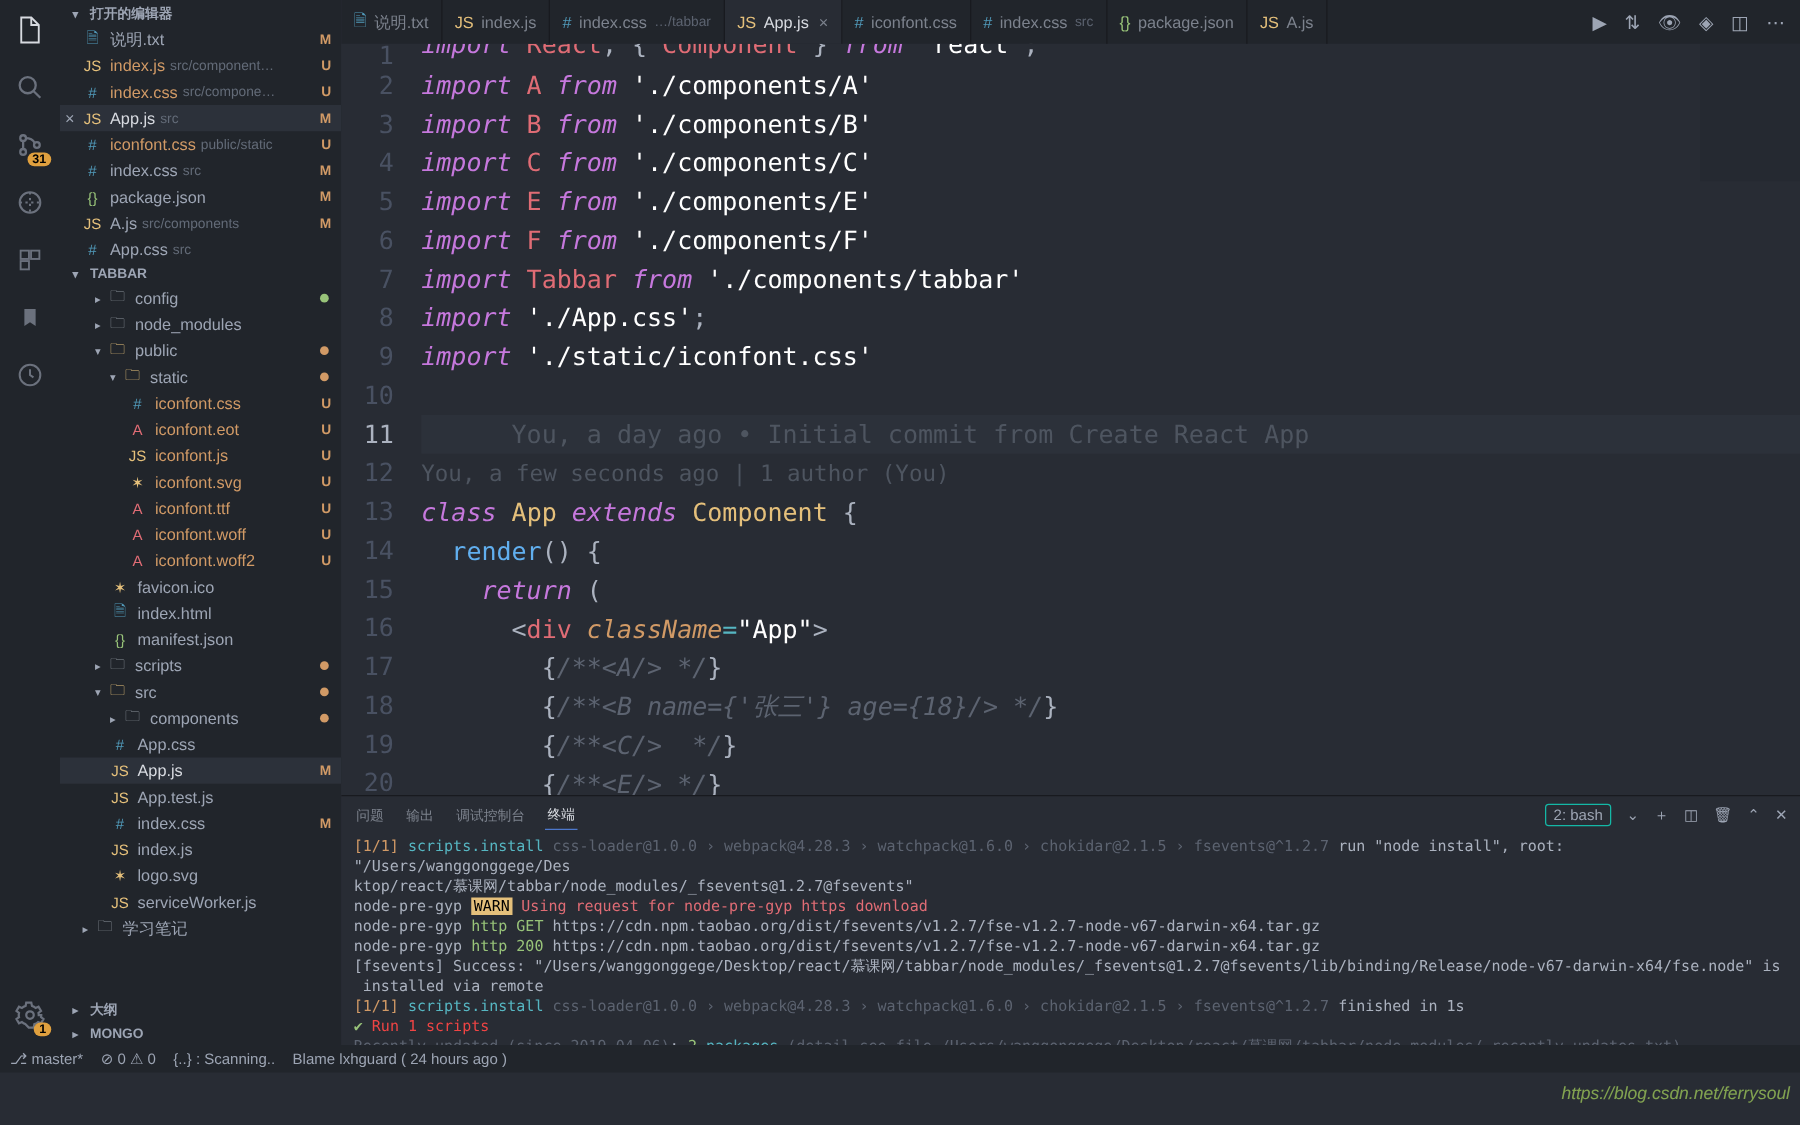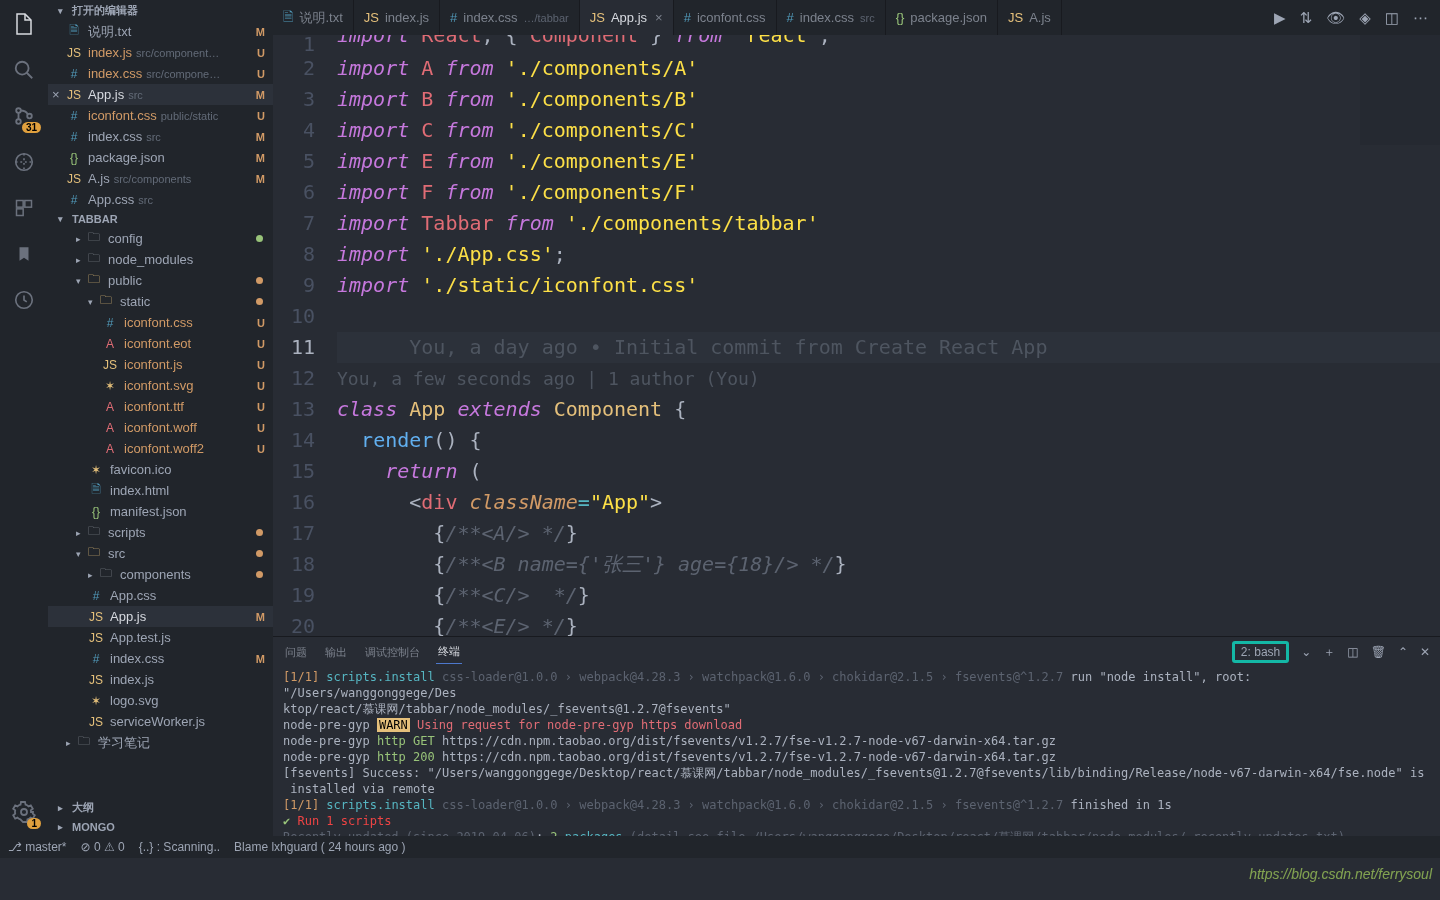--- a/index.html
+++ b/index.html
@@ -33,33 +33,33 @@
 .tab .tdim { color:#5c6370; font-size:11px;}
 .tab .x { color:#7c828d; font-size:13px; margin-left:2px;}
 .actions { margin-left:auto; display:flex; align-items:center; gap:14px; padding:0 12px; color:#9da5b4;}
 .actions span{cursor:pointer; font-size:15px;}
 .code { flex:1; display:flex; overflow:hidden; font-family:Menlo,Consolas,monospace; font-size:20px; line-height:31px; position:relative;}
 .gutter { width:60px; text-align:right; padding-right:18px; color:#495162; user-select:none;}
 .gutter .cur { color:#abb2bf;}
 .lines { flex:1; white-space:pre; color:#abb2bf; padding-left:4px;}
 .k-imp{color:#c678dd; font-style:italic;} .k-from{color:#c678dd; font-style:italic;} .k-cls{color:#c678dd; font-style:italic;}
 .k-ret{color:#c678dd; font-style:italic;}
-.ident{color:#e06c75;} .identY{color:#e5c07b;} .str{color:#fde047;} .pun{color:#abb2bf;}
+.ident{color:#e06c75;} .identY{color:#e5c07b;} .str{color:#ffffff;} .pun{color:#abb2bf;}
 .fn{color:#61afef;} .attr{color:#d19a66; font-style:italic;} .cmt{color:#5c6370; font-style:italic;}
 .tag{color:#e06c75;} .op{color:#56b6c2;}
 .blame { color:#4e5560; font-size:20px;}
 .authorline{color:#4e5560; font-size:18px; font-style:normal;}
 .cursor-line{ background:#2c313a;}
 .minimap { position:absolute; right:0; top:0; width:80px; height:110px; background:rgba(0,0,0,0.1); opacity:0.5;}
 .panel { height:200px; background:#282c34; border-top:1px solid #181a1f; display:flex; flex-direction:column;}
 .ptabs { display:flex; height:30px; align-items:center; padding:0 10px; gap:14px; font-size:11px; color:#7c828d;}
 .ptab { cursor:pointer; padding:4px 2px;}
 .ptab.active { color:#d7dae0; border-bottom:1px solid #4d78cc;}
 .pt-right { margin-left:auto; display:flex; align-items:center; gap:12px; color:#9da5b4; font-size:12px;}
-.pt-right .sel{ border:3px solid #14b8a6; padding:1px 6px; border-radius:3px;}
+.pt-right .sel{ border:1px solid #14b8a6; padding:1px 6px; border-radius:3px;}
 .term { flex:1; font-family:Menlo,monospace; font-size:12px; line-height:16px; padding:2px 10px; overflow:hidden; white-space:pre-wrap; color:#abb2bf;}
 .t-or{color:#d19a66;} .t-gr{color:#98c379;} .t-cy{color:#56b6c2;} .t-rd{color:#e06c75;} .t-yl{background:#e5c07b;color:#000;padding:0 2px;} .t-dim{color:#5c6370;} .t-wh{color:#ef4444;text-align:center;}
 .status { height:22px; background:#21252b; display:flex; align-items:center; font-size:12px; color:#9da5b4; padding:0 8px; gap:14px;}
 .status .grp{display:flex;align-items:center;gap:14px;}
 .status .right{margin-left:auto;}
 .status span{cursor:pointer; white-space:nowrap;}
 .watermark{position:absolute;right:8px;bottom:18px;color:#bef264;font-size:14px;font-style:italic;opacity:.6;}
 svg{display:block;}
 </style>
 </head>

